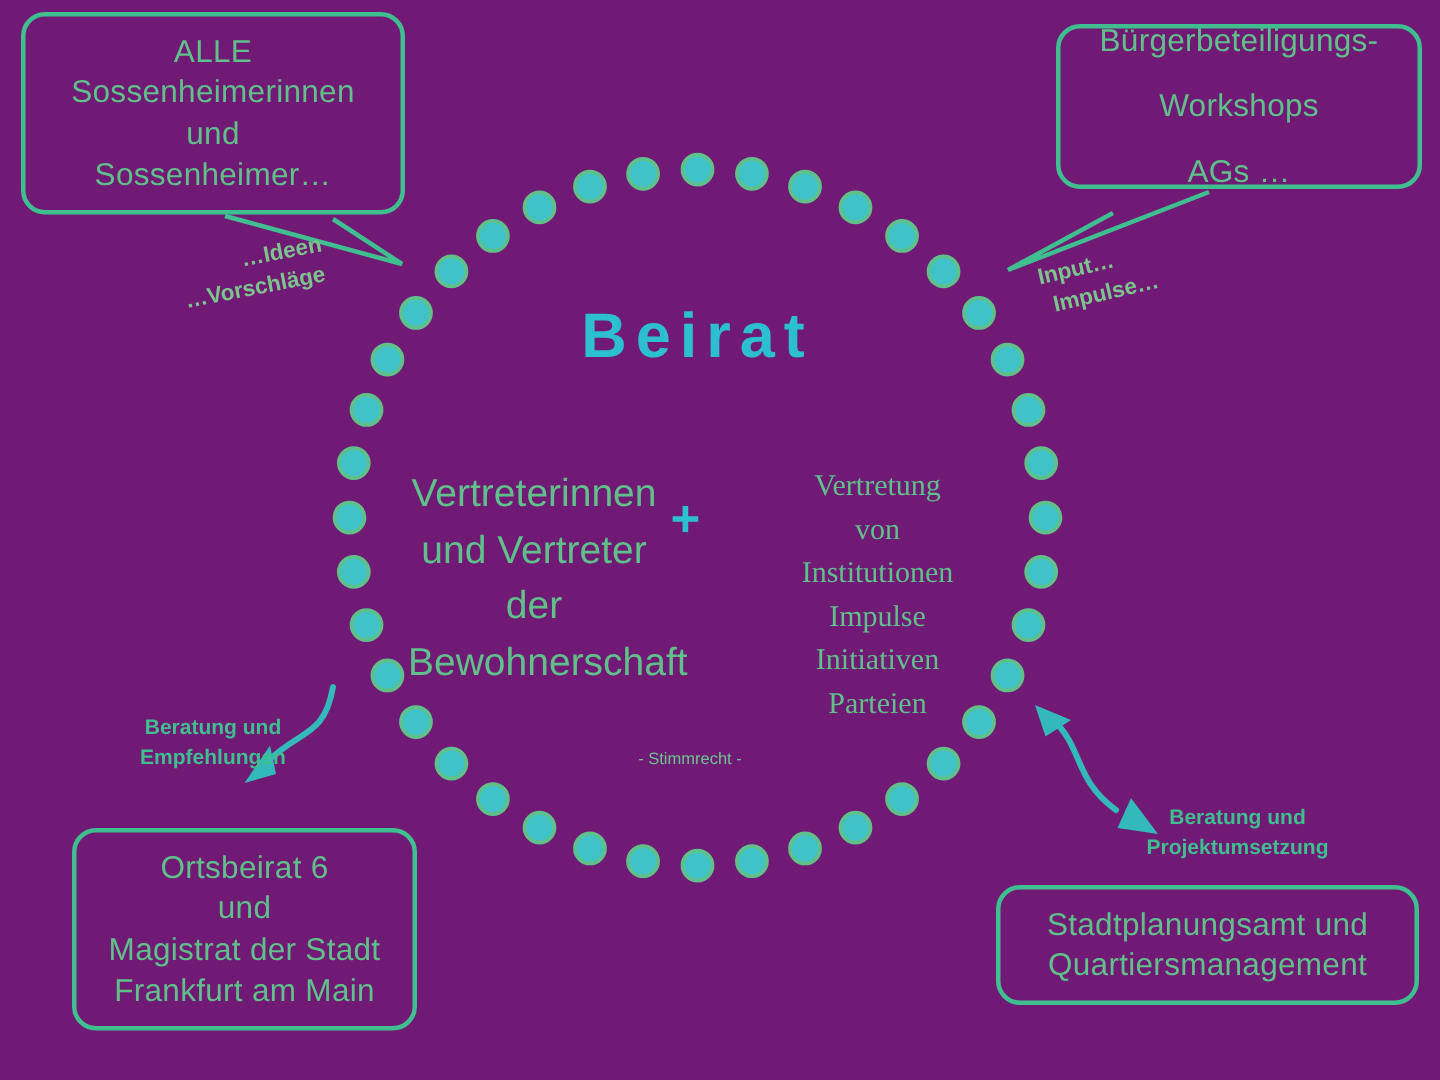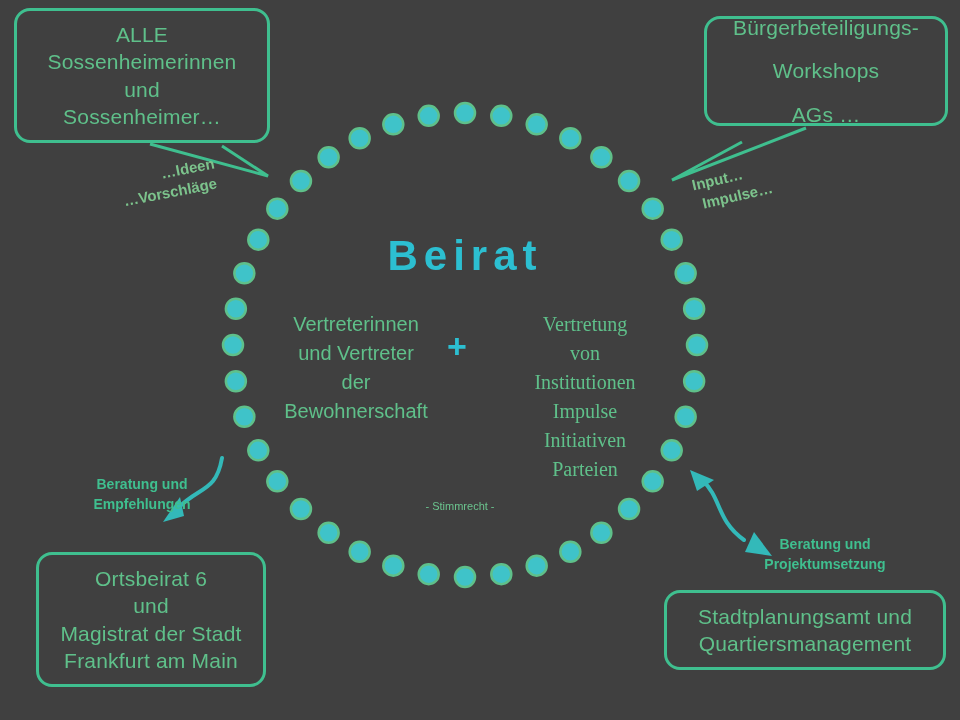--- a/index.html
+++ b/index.html
@@ -10,21 +10,21 @@
     width: 960px;
     height: 720px;
     background: #FFF500;
     font-family: "Liberation Sans", sans-serif;
     overflow: hidden;
   }
   #stage {
     position: relative;
     width: 960px;
     height: 720px;
-    background: #404040;
+    background: #701a75;
   }
   .layer-svg {
     position: absolute;
     left: 0;
     top: 0;
     width: 960px;
     height: 720px;
     pointer-events: none;
   }
 
@@ -49,45 +49,44 @@
   #bubble-citizens {
     left: 14px; top: 8px; width: 256px; height: 135px;
     font-size: 21px;
   }
   #bubble-workshops {
     left: 704px; top: 16px; width: 244px; height: 110px;
     font-size: 21px;
     gap: 16px;
   }
   #box-ortsbeirat {
-    left: 36px; top: 552px; width: 230px; height: 135px;
+    left: 48px; top: 552px; width: 230px; height: 135px;
     font-size: 21px;
   }
   #box-stadtplanungsamt {
     left: 640px; top: 590px; width: 282px; height: 80px;
     font-size: 21px;
     margin-left: 24px;
   }
 
   
   #beirat-title {
     position: absolute;
     left: 330px; top: 200px; width: 270px;
     text-align: center;
     font-size: 42px;
     font-weight: bold;
     letter-spacing: 6px;
     color: #2CBFD1;
-    margin-top: 32px;
   }
   #col-left {
     position: absolute;
     left: 272px; top: 310px; width: 168px;
     text-align: center;
-    font-size: 20px;
+    font-size: 26px;
     line-height: 1.45;
     color: #5FC08A;
   }
   #col-right {
     position: absolute;
     left: 500px; top: 310px; width: 170px;
     text-align: center;
     font-size: 20px;
     line-height: 1.45;
     color: #5FC08A;

